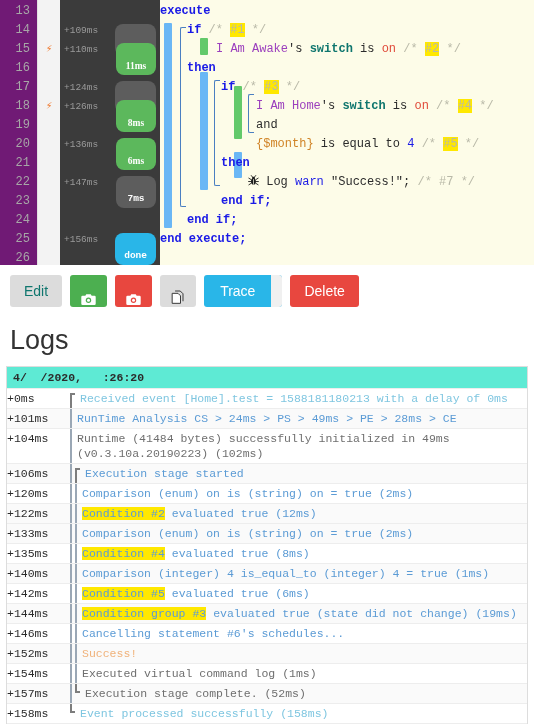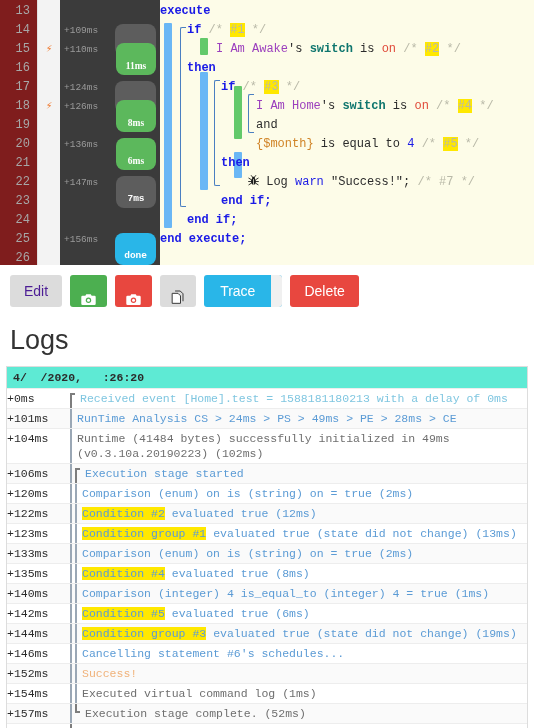--- a/index.html
+++ b/index.html
@@ -15,21 +15,21 @@
   .code-pane {
     position: relative;
     width: 534px;
     height: 265px;
     background: #fdfce8;
     display: flex;
     overflow: hidden;
   }
   .gutter-lines {
     width: 38px;
-    background: #7f1d1d;
+    background: #701a75;
     border-right: 1px solid #e2e2e2;
     flex: none;
     padding-top: 2px;
   }
   .gutter-flags {
     width: 22px;
     background: #f3f3f3;
     flex: none;
     padding-top: 2px;
   }
@@ -123,21 +123,21 @@
     color: #ffffff;
     font-family: "Liberation Sans", sans-serif;
     font-size: 14px;
     padding: 0 14px;
     cursor: pointer;
     display: inline-flex;
     align-items: center;
     justify-content: center;
     line-height: 32px;
   }
-  .btn.gray   { background: #dcdcdc; color: #4c1d95; }
+  .btn.gray   { background: #dcdcdc; color: #0f766e; }
   .btn.orange { background: #e8861e; }
   .btn.green  { background: #4caf50; padding: 0 11px; }
   .btn.red    { background: #e8473f; padding: 0 11px; }
   .btn.iconly { background: #dcdcdc; color: #3a3a3a; padding: 0 11px; }
   .btn.tracewrap { padding: 0; background: #29b6e8; overflow: hidden; display:inline-flex; }
   .btn.tracewrap .tracelabel { padding: 0 16px; line-height: 32px; }
   .btn.tracewrap .tracetoggle {
     width: 11px; height: 32px; background: #f0f0f0;
   }
   .btn.delete { background: #e8473f; }
@@ -410,28 +410,20 @@
         <div class="logmsg">Comparison (enum) on is (string) on = true (2ms)</div>
       </div>
       <div class="logrow even">
         <div class="logtime">+122ms</div>
         <div class="loggut">
           <span class="gbar"></span>
           <span class="gbar"></span>
         </div>
         <div class="logmsg"><span class="hlw">Condition #2</span> evaluated true (12ms)</div>
       </div>
-      <div class="logrow odd">
-        <div class="logtime">+123ms</div>
-        <div class="loggut">
-          <span class="gbar"></span>
-          <span class="gbar"></span>
-        </div>
-        <div class="logmsg"><span class="hlw">Condition group #1</span> evaluated true (state did not change) (13ms)</div>
-      </div>
       <div class="logrow even">
         <div class="logtime">+133ms</div>
         <div class="loggut">
           <span class="gbar"></span>
           <span class="gbar"></span>
         </div>
         <div class="logmsg">Comparison (enum) on is (string) on = true (2ms)</div>
       </div>
       <div class="logrow odd">
         <div class="logtime">+135ms</div>

